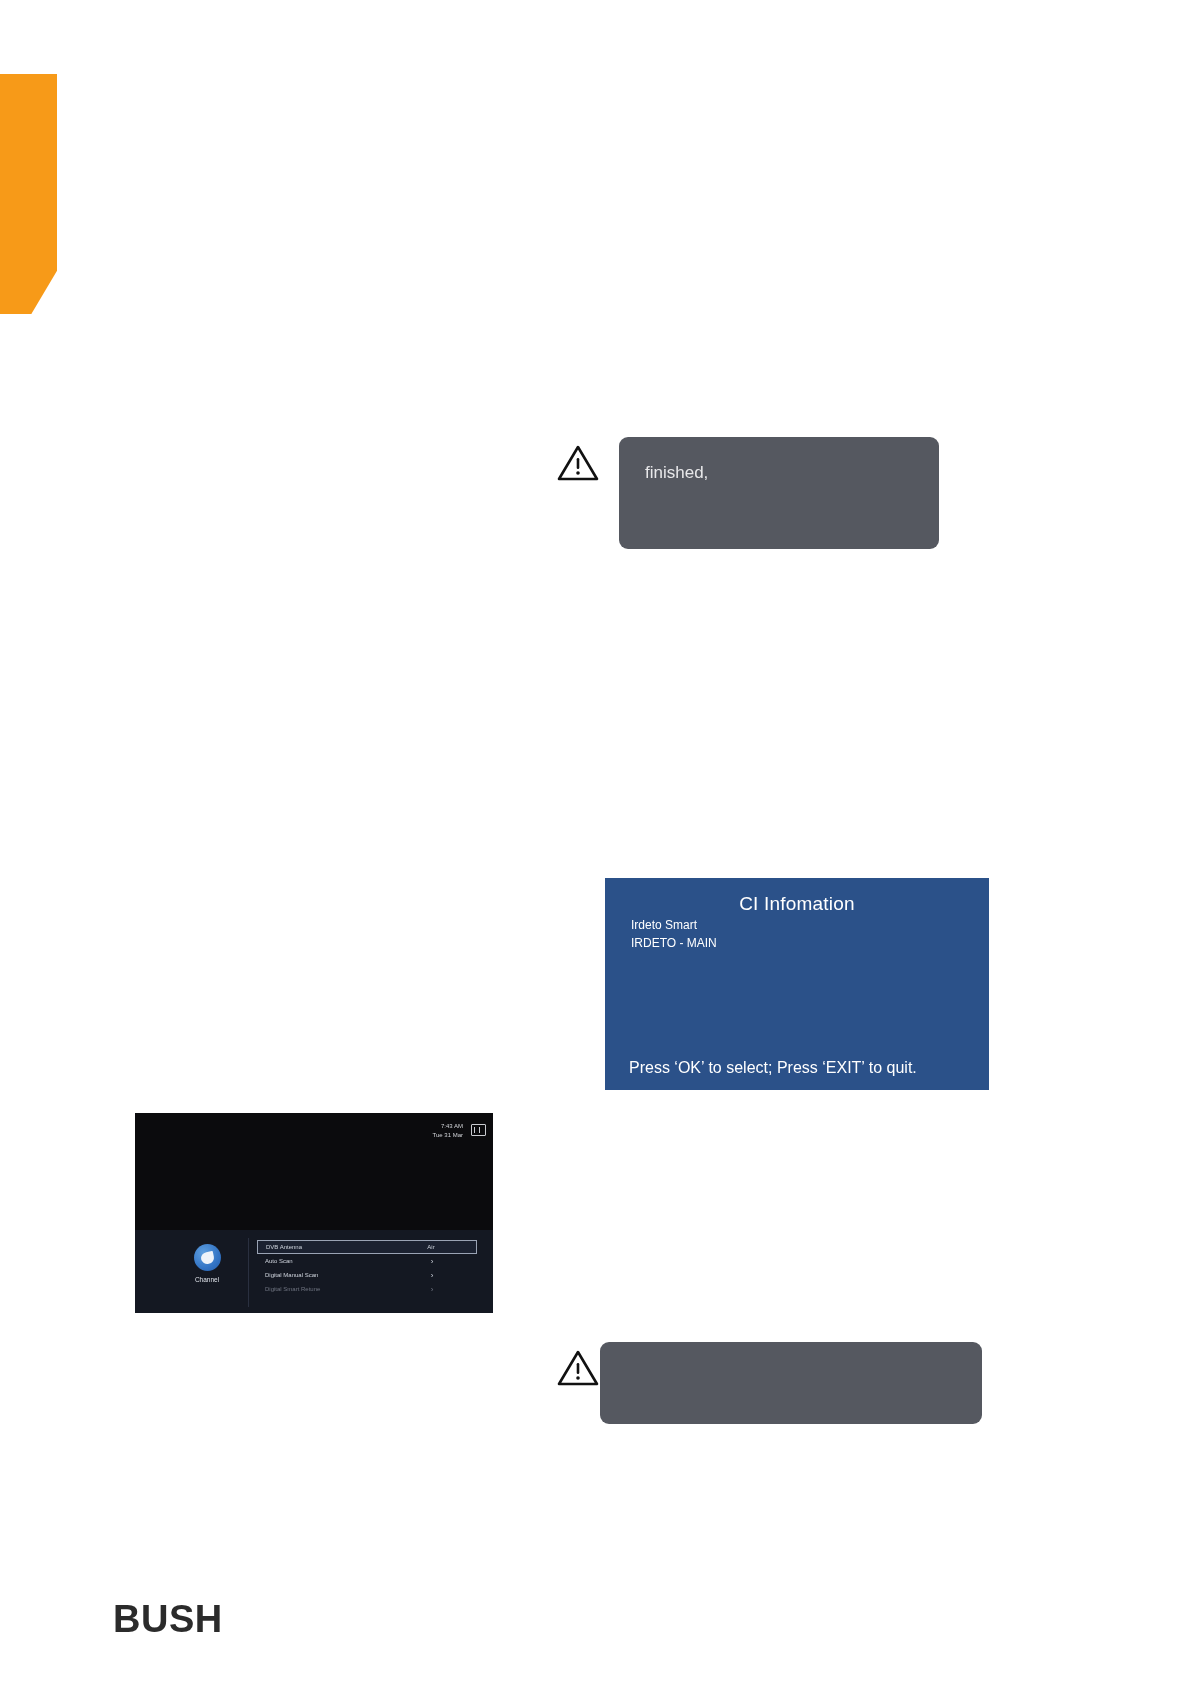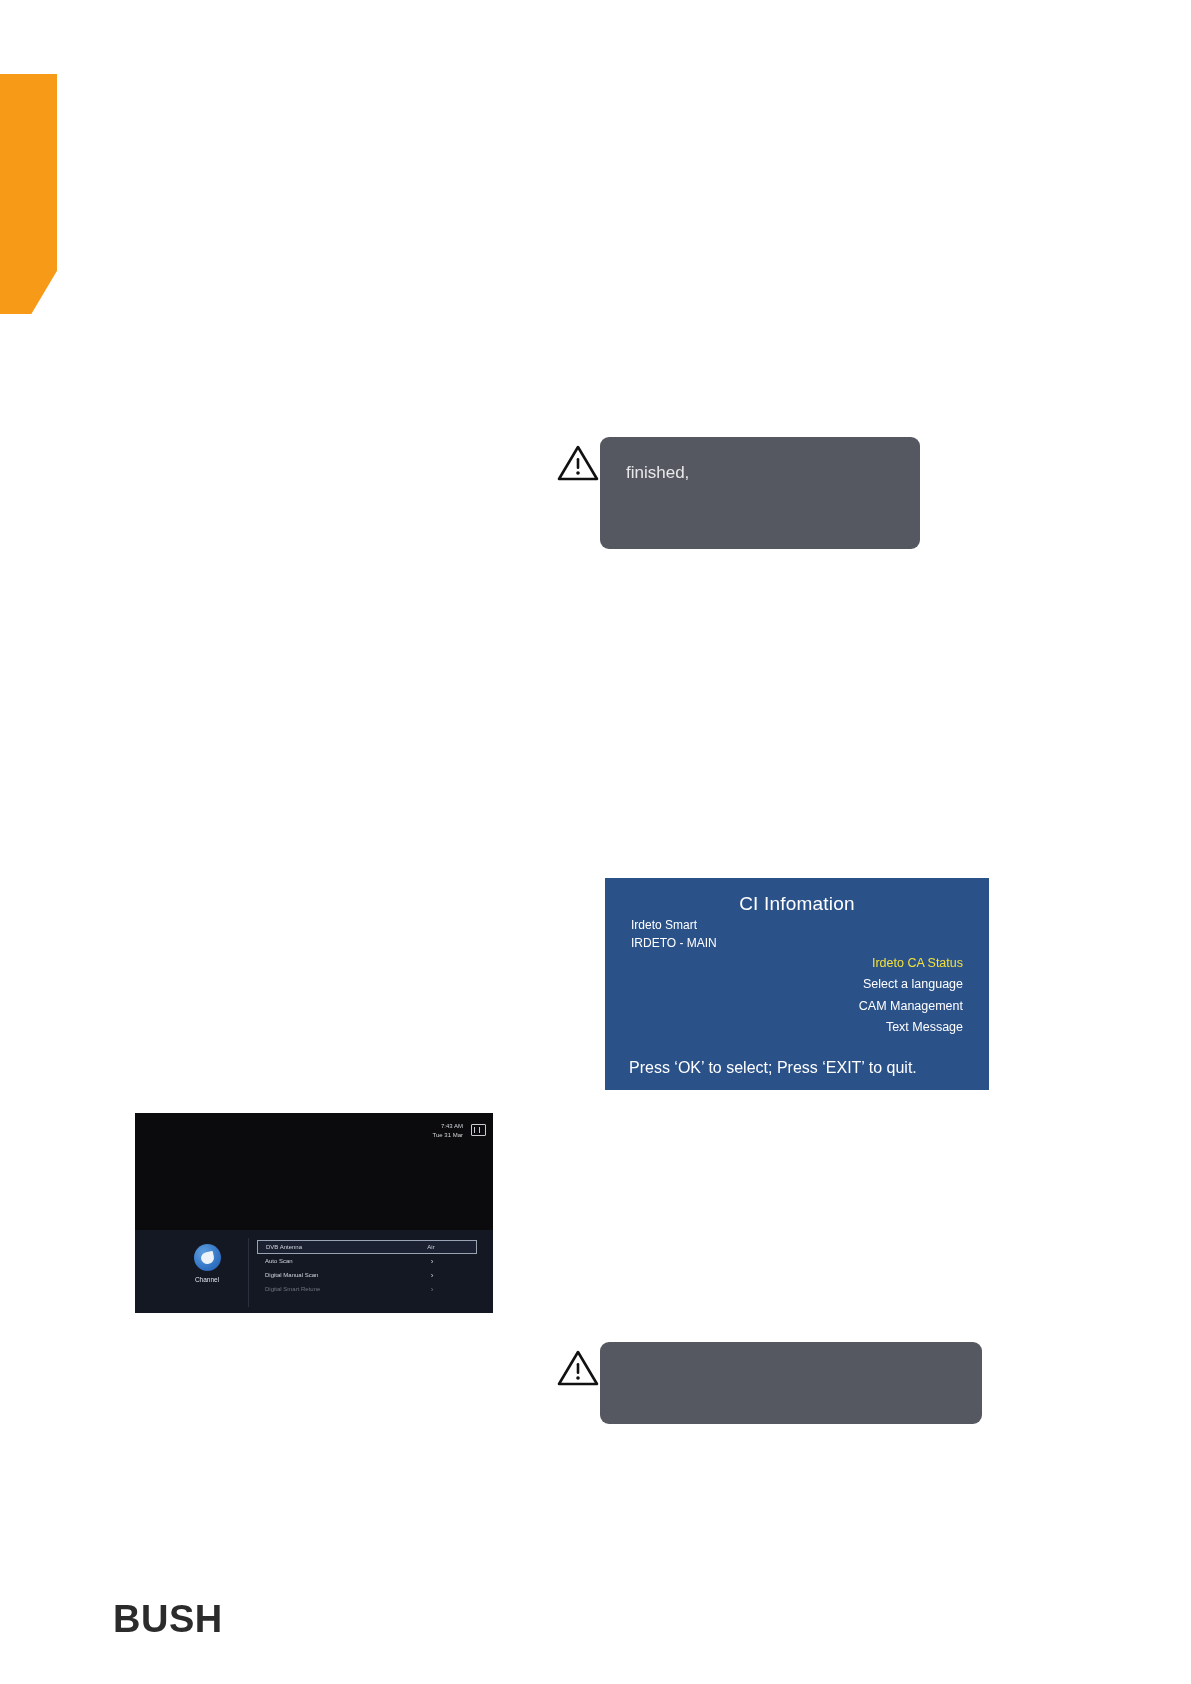--- a/index.html
+++ b/index.html
@@ -43,21 +43,21 @@
   .note-icon svg { display: block; width: 44px; height: 40px; }
   .note-box {
     background: #555860;
     border-radius: 9px;
     color: #e8e8ea;
     padding: 24px 26px;
     font-size: 17px;
     line-height: 1.45;
   }
 
-  #note-1 { left: 556px; top: 437px; }
+  #note-1 { left: 556px; top: 437px; gap: 19px; }
   #note-1 .note-box { width: 320px; min-height: 112px; }
 
   #note-2 { left: 556px; top: 1342px; }
   #note-2 .note-box { width: 382px; min-height: 82px; }
 
   .note-text { white-space: pre-wrap; }
 
   
   .ci-panel {
     position: absolute;
@@ -236,26 +236,20 @@
   </div>
 
   <div class="ci-panel">
     <div class="ci-title">CI Infomation</div>
 
     <div class="ci-left">
       <div>Irdeto Smart</div>
       <div>IRDETO - MAIN</div>
     </div>
 
-    <div class="ci-menu">
-      <div class="ci-item selected">Irdeto CA Status</div>
-      <div class="ci-item">Select a language</div>
-      <div class="ci-item">CAM Management</div>
-      <div class="ci-item">Text Message</div>
-    </div>
 
     <div class="ci-footer">Press  ‘OK’ to select; Press ‘EXIT’ to quit.</div>
   </div>
 
   <div class="tv-shot">
     <div class="tv-clock">
       <div>7:43 AM</div>
       <div>Tue 31 Mar</div>
     </div>
     <div class="tv-clock-icon"></div>

